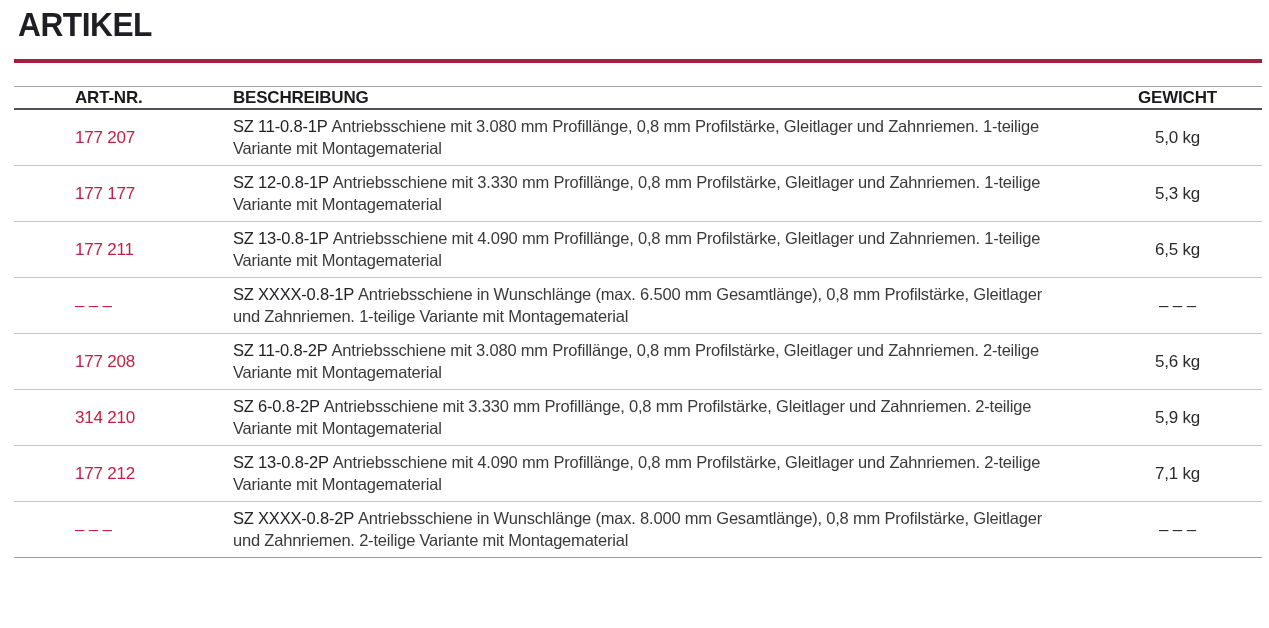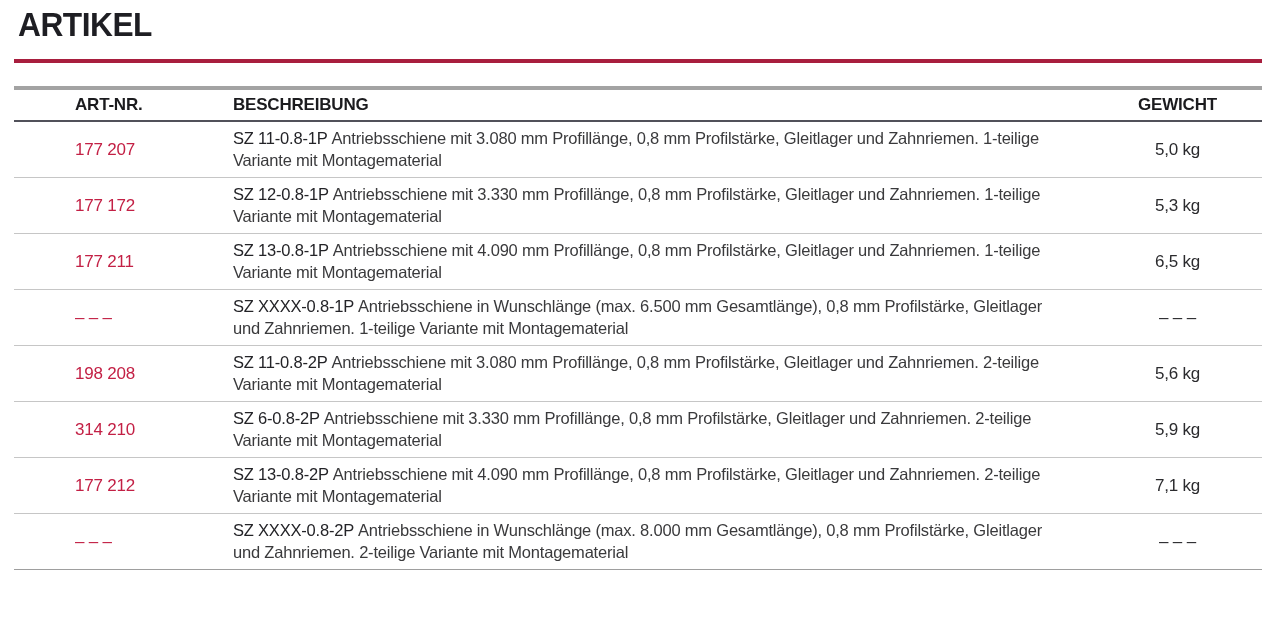--- a/index.html
+++ b/index.html
@@ -25,22 +25,22 @@
     background: #a81e3e;
   }
   .article-table {
     position: absolute; left: 14px; top: 86px;
     width: 1248px;
   }
   .thead {
     display: grid;
     grid-template-columns: 61px 158px 860px 169px;
     align-items: center;
-    height: 36px;
-    border-top: 4px solid #a3a3a3;
+    height: 24px;
+    border-top: 1px solid #a3a3a3;
     border-bottom: 2px solid #51515a;
     font-weight: bold;
     font-size: 17px;
     color: #1b1b1e;
     letter-spacing: -0.2px;
   }
   .thead .th-weight { text-align: center; }
   .row {
     display: grid;
     grid-template-columns: 61px 158px 860px 169px;
@@ -87,42 +87,42 @@
 
   <div class="row">
     <div></div>
     <div class="artnr">177 207</div>
     <div class="desc"><span class="code">SZ 11-0.8-1P</span><span>Antriebsschiene mit 3.080 mm Profillänge, 0,8 mm Profilstärke, Gleitlager und Zahnriemen. 1-teilige Variante mit Montagematerial</span></div>
     <div class="weight">5,0 kg</div>
   </div>
 
   <div class="row">
     <div></div>
-    <div class="artnr">177 172</div>
+    <div class="artnr">177 177</div>
     <div class="desc"><span class="code">SZ 12-0.8-1P</span><span>Antriebsschiene mit 3.330 mm Profillänge, 0,8 mm Profilstärke, Gleitlager und Zahnriemen. 1-teilige Variante mit Montagematerial</span></div>
     <div class="weight">5,3 kg</div>
   </div>
 
   <div class="row">
     <div></div>
     <div class="artnr">177 211</div>
     <div class="desc"><span class="code">SZ 13-0.8-1P</span><span>Antriebsschiene mit 4.090 mm Profillänge, 0,8 mm Profilstärke, Gleitlager und Zahnriemen. 1-teilige Variante mit Montagematerial</span></div>
     <div class="weight">6,5 kg</div>
   </div>
 
   <div class="row">
     <div></div>
     <div class="artnr">– – –</div>
     <div class="desc"><span class="code">SZ XXXX-0.8-1P</span><span>Antriebsschiene in Wunschlänge (max. 6.500 mm Gesamtlänge), 0,8 mm Profilstärke, Gleitlager und Zahnriemen. 1-teilige Variante mit Montagematerial</span></div>
     <div class="weight">– – –</div>
   </div>
 
   <div class="row">
     <div></div>
-    <div class="artnr">198 208</div>
+    <div class="artnr">177 208</div>
     <div class="desc"><span class="code">SZ 11-0.8-2P</span><span>Antriebsschiene mit 3.080 mm Profillänge, 0,8 mm Profilstärke, Gleitlager und Zahnriemen. 2-teilige Variante mit Montagematerial</span></div>
     <div class="weight">5,6 kg</div>
   </div>
 
   <div class="row">
     <div></div>
     <div class="artnr">314 210</div>
     <div class="desc"><span class="code">SZ 6-0.8-2P</span><span>Antriebsschiene mit 3.330 mm Profillänge, 0,8 mm Profilstärke, Gleitlager und Zahnriemen. 2-teilige Variante mit Montagematerial</span></div>
     <div class="weight">5,9 kg</div>
   </div>

